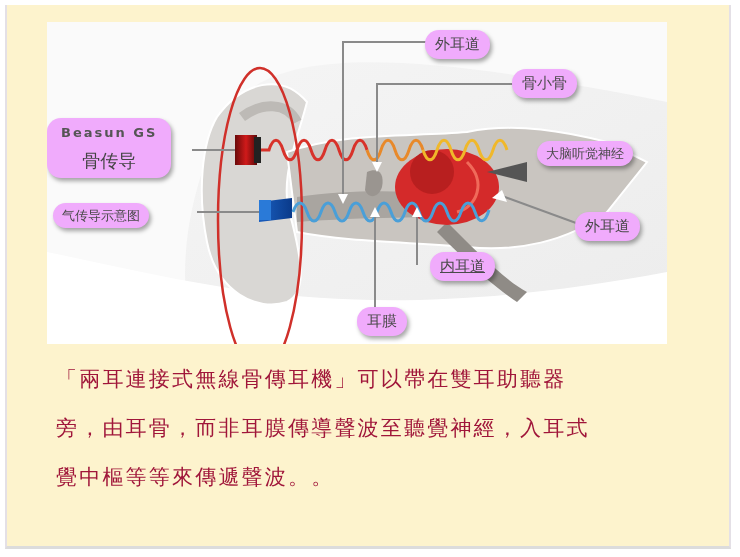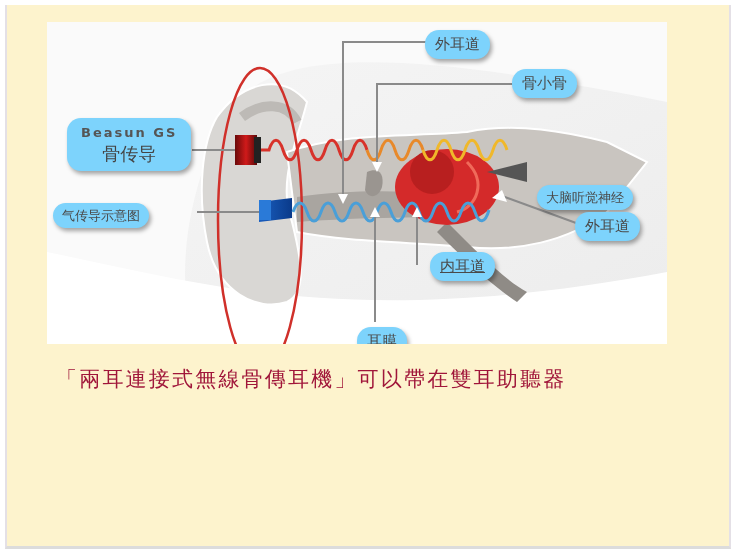--- a/index.html
+++ b/index.html
@@ -2,26 +2,26 @@
 <html><head>
 <meta charset="utf-8">
 <style>
   html, body { margin:0; padding:0; }
   body { width:740px; height:557px; background:#ffffff; position:relative; overflow:hidden;
          font-family:"DejaVu Sans", sans-serif; }
   .frame { position:absolute; left:5px; top:5px; width:726px; height:544px; background:#fdf3cd;
            border-left:2px solid #e4e0e6; border-right:2px solid #e4e0e6; border-bottom:3px solid #dcdcdc; box-sizing:border-box; }
   .diagram { position:absolute; left:47px; top:22px; width:620px; height:322px; background:#f4f4f4; overflow:hidden; }
   .diagram svg { position:absolute; left:0; top:0; }
-  .label { position:absolute; background:#7dd3fc; border-radius:14px; box-shadow:2px 3px 4px rgba(0,0,0,0.35);
+  .label { position:absolute; background:#f0abfc; border-radius:14px; box-shadow:2px 3px 4px rgba(0,0,0,0.35);
            color:#4a4a4a; font-size:15px; line-height:1; padding:7px 10px; white-space:nowrap; font-family:"DejaVu Sans", sans-serif; }
   .label.small { font-size:13px; padding:6px 9px; }
   .brand-label { text-align:center; padding:8px 14px; }
   .brand-label .brand { font-size:13px; font-weight:bold; letter-spacing:2px; color:#555; display:block; }
-  .brand-label .sub { font-size:18px; color:#444; display:block; margin-top:6px; }
+  .brand-label .sub { font-size:18px; color:#444; display:block; margin-top:13px; }
   .caption { position:absolute; left:40px; top:347px; width:660px; color:#a0163a; font-family:"DejaVu Serif", serif;
              font-size:21px; line-height:33px; letter-spacing:2.2px; }
   .caption p { margin:16px; }
 </style>
 </head>
 <body>
 
 <div class="frame"></div>
 
 <div class="diagram">
@@ -86,28 +86,30 @@
 
     <g fill="#ffffff">
       <polygon points="291,172 301,172 296,182"></polygon>
       <polygon points="325,140 335,140 330,150"></polygon>
       <polygon points="323,195 333,195 328,185"></polygon>
       <polygon points="365,195 375,195 370,185"></polygon>
       <polygon points="455,168 460,180 445,176"></polygon>
     </g>
   </svg>
 
-  <div class="label brand-label" style="left:20px;top:96px;">
+  <div class="label brand-label" style="left:0;top:96px;">
     <span class="brand">Beasun GS</span>
     <span class="sub">骨传导</span>
   </div>
   <div class="label small" style="left:6px;top:181px;">气传导示意图</div>
   <div class="label" style="left:378px;top:8px;">外耳道</div>
   <div class="label" style="left:465px;top:47px;">骨小骨</div>
-  <div class="label small" style="left:490px;top:119px;margin-top:44px;">大脑听觉神经</div>
+  <div class="label small" style="left:490px;top:119px;">大脑听觉神经</div>
   <div class="label" style="left:528px;top:190px;">外耳道</div>
   <div class="label" style="left:383px;top:230px;text-decoration:underline;">内耳道</div>
-  <div class="label" style="left:310px;top:285px;margin-top:20px;">耳膜</div>
+  <div class="label" style="left:310px;top:285px;">耳膜</div>
 </div>
 
 <div class="caption">
   <p>「兩耳連接式無線骨傳耳機」可以帶在雙耳助聽器</p>
+  <p>旁，由耳骨，而非耳膜傳導聲波至聽覺神經，入耳式</p>
+  <p>覺中樞等等來傳遞聲波。。</p>
 </div>
 
 </body></html>

